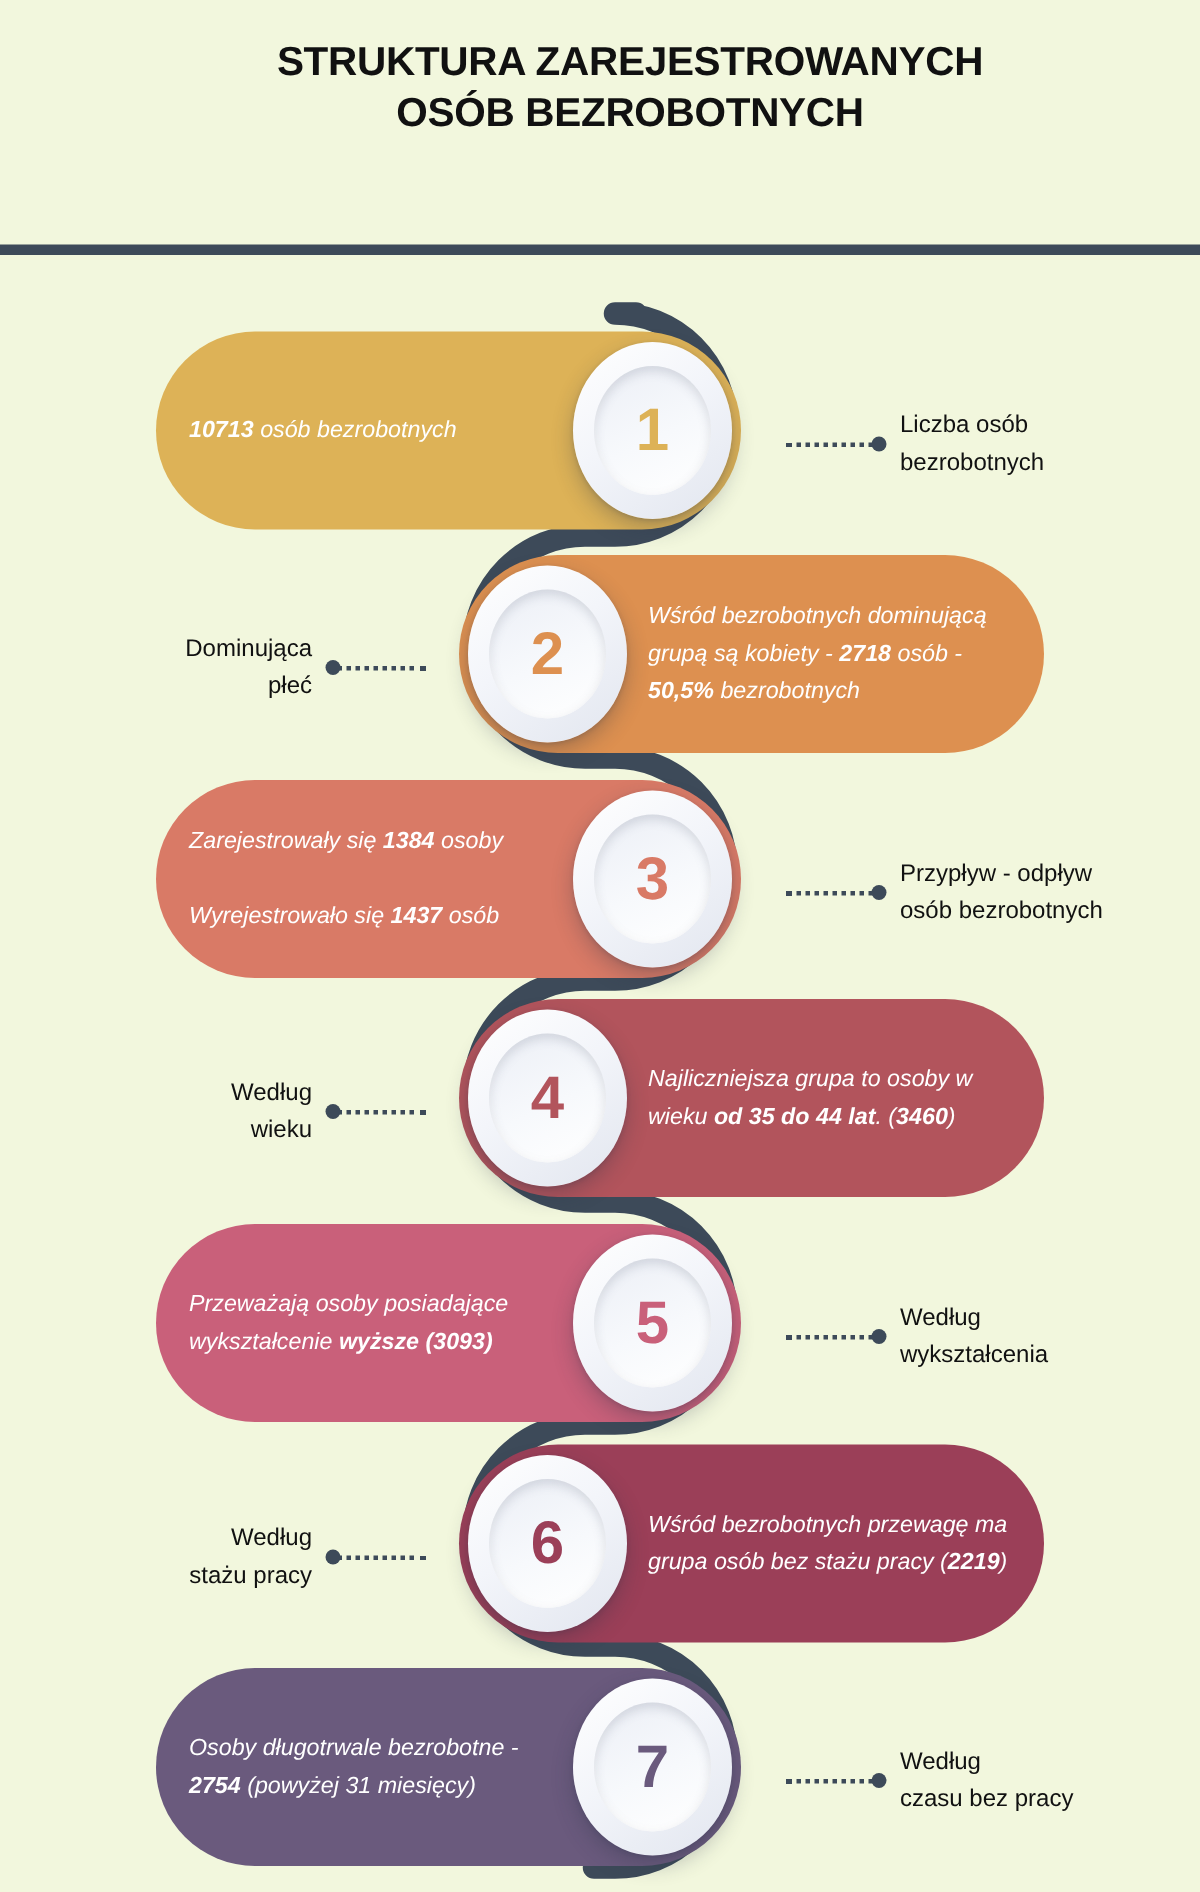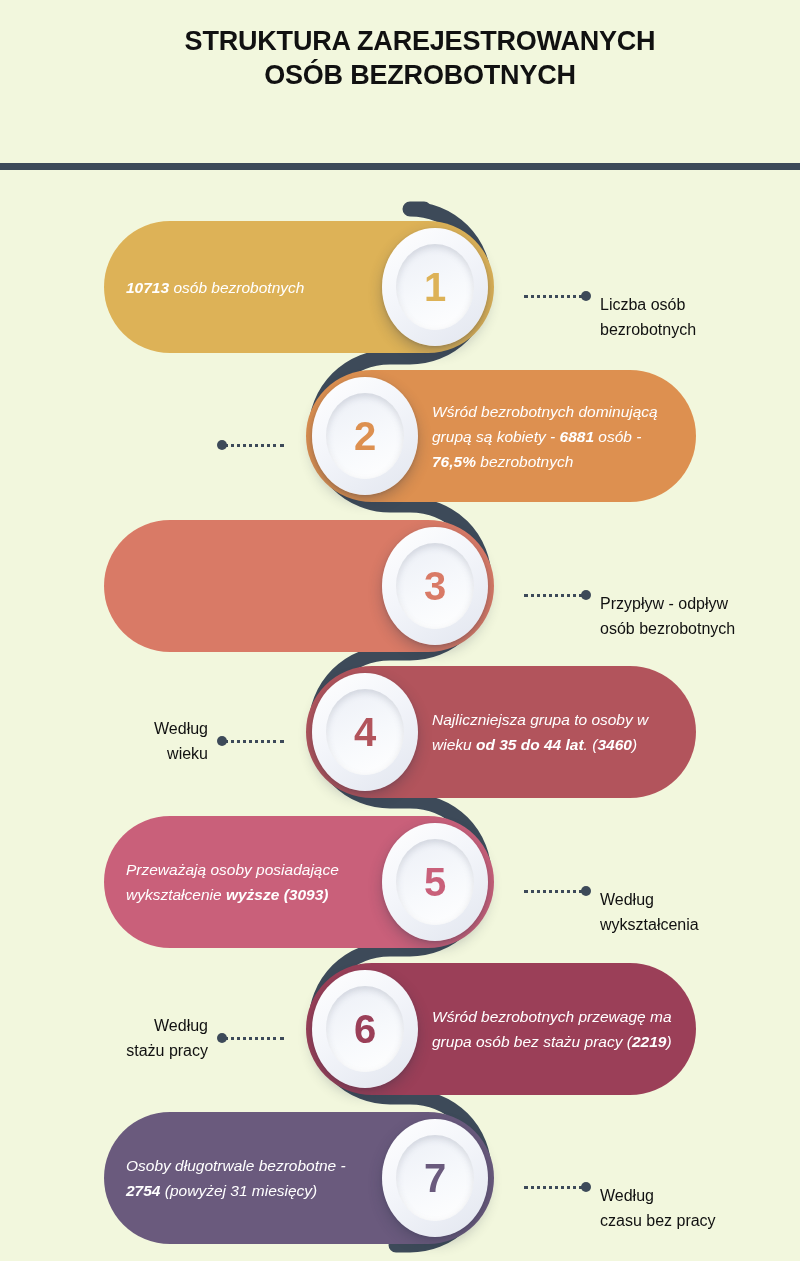--- a/index.html
+++ b/index.html
@@ -94,21 +94,21 @@
     background:#3d4a59;
   }
   .leader.to-right .knob{right:-1px;}
   .leader.to-left  .knob{left:-1px;}
 
   .caption{
     position:absolute;top:50%;transform:translateY(-50%);
     font-size:16px;line-height:25px;color:#111111;
     font-family:"Liberation Sans", sans-serif;
   }
-  .caption.on-right{text-align:left;margin-top:21px;}
+  .caption.on-right{text-align:left;}
   .caption.on-left{text-align:right;}
 </style>
 </head>
 <body>
 
 <div id="stage">
 
   <div class="header">
     <div class="title-line title-1">STRUKTURA ZAREJESTROWANYCH</div>
     <div class="title-line">OSÓB BEZROBOTNYCH</div>
@@ -130,34 +130,36 @@
           </div>
         </div>
         <div class="leader to-right" style="left: 524px; width: 66px;">
           <div class="dots"></div>
           <div class="knob"></div>
         </div>
         <div class="caption on-right" style="left: 600px; width: 190px;"><span>Liczba osób</span><br><span>bezrobotnych</span></div>
       </div>
       <div class="row" style="top: 370px;">
         <div class="pill right" style="background: rgb(221, 144, 80);">
-          <div class="pill-text"><span>Wśród bezrobotnych dominującą grupą są kobiety - </span><b>6881 </b><span>osób - </span><b>76,5% </b><span>bezrobotnych</span></div>
+          <div class="pill-text"><span>Wśród bezrobotnych dominującą grupą są kobiety - </span><b>2718 </b><span>osób - </span><b>50,5% </b><span>bezrobotnych</span></div>
           <div class="badge">
             <div class="ring-outer"></div>
             <div class="ring-inner"></div>
             <div class="num" style="color: rgb(221, 144, 80);">2</div>
           </div>
         </div>
         <div class="leader to-left" style="left: 218px; width: 66px;">
           <div class="dots"></div>
           <div class="knob"></div>
         </div>
+        <div class="caption on-left" style="right: 592px; width: 190px;"><span>Dominująca</span><br><span>płeć</span></div>
       </div>
       <div class="row" style="top: 520px;">
         <div class="pill left" style="background: rgb(217, 122, 102);">
+          <div class="pill-text"><span>Zarejestrowały się </span><b>1384 </b><span>osoby</span><br><br><span>Wyrejestrowało się </span><b>1437 </b><span>osób</span></div>
           <div class="badge">
             <div class="ring-outer"></div>
             <div class="ring-inner"></div>
             <div class="num" style="color: rgb(217, 122, 102);">3</div>
           </div>
         </div>
         <div class="leader to-right" style="left: 524px; width: 66px;">
           <div class="dots"></div>
           <div class="knob"></div>
         </div>

